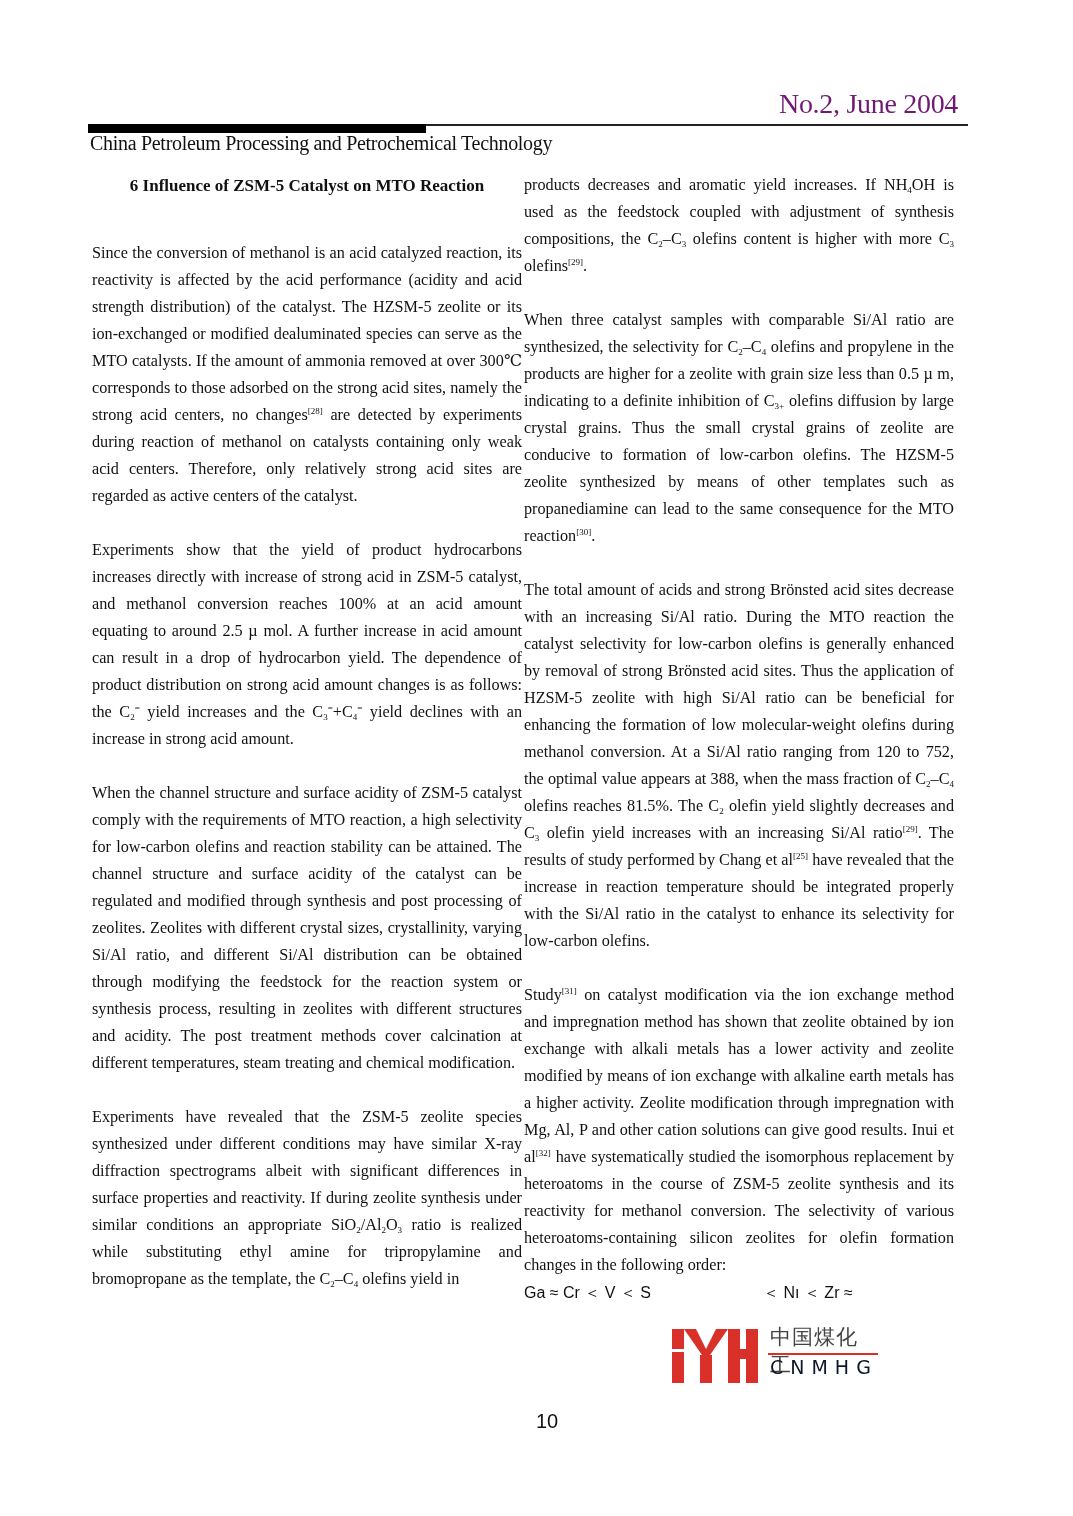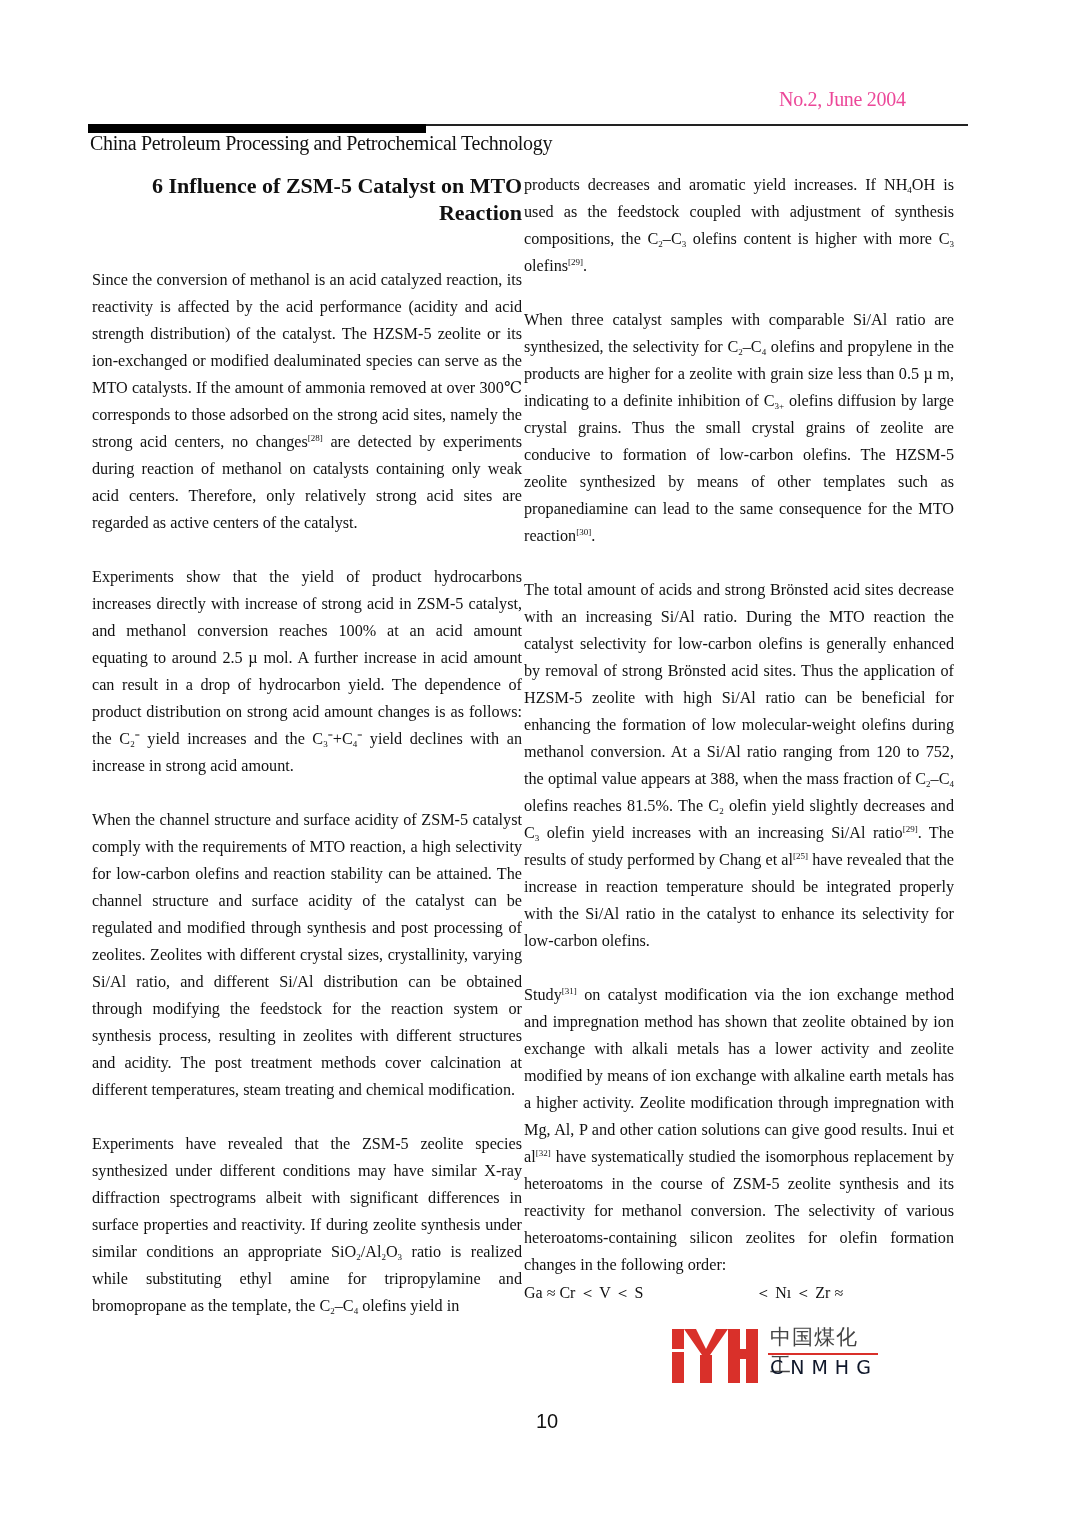--- a/index.html
+++ b/index.html
@@ -6,45 +6,45 @@
   body {
     width: 1073px; height: 1516px; position: relative; overflow: hidden;
     font-family: "Liberation Serif", "DejaVu Serif", serif; color: #111;
   }
   .header-left {
     position: absolute; left: 90px; top: 88px;
     font-size: 20px; letter-spacing: -0.3px; color: #111; margin-top: 44px;
   }
   .header-right {
     position: absolute; left: 779px; top: 88px;
-    font-size: 20px; letter-spacing: -0.3px; color: #ec4899;
+    font-size: 28px; letter-spacing: -0.3px; color: #701a75;
   }
   .rule-thin {
     position: absolute; left: 88px; top: 124px; width: 880px; height: 2px; background: #222;
   }
   .rule-thick {
     position: absolute; left: 88px; top: 124px; width: 338px; height: 9px; background: #000;
   }
   .col {
     position: absolute; top: 172px; width: 430px;
     font-size: 16.2px; line-height: 27px; text-align: justify;
   }
   .col-left { left: 92px; }
   .col-right { left: 524px; top: 172px; }
   .section-title {
-    font-weight: bold; font-size: 22px; line-height: 27px; margin: 0 0 41px 0;
-    text-align: right;
+    font-weight: bold; font-size: 17px; line-height: 27px; margin: 0 0 41px 0;
+    text-align: center;
   }
   .para { margin: 0 0 27px 0; }
   .para p { margin: 0; }
   sub, sup { font-size: 9px; line-height: 0; }
   sub { vertical-align: -3px; }
   sup { vertical-align: 6px; }
   .order-line {
-    font-family: Liberation Serif, serif; font-size: 16px;
+    font-family: Liberation Sans, sans-serif; font-size: 16px;
   }
   .watermark {
     position: absolute; left: 670px; top: 1323px; width: 210px; height: 64px;
     background: rgba(255,255,255,0.0);
   }
   .wm-logo { position: absolute; left: 0; top: 2px; width: 90px; height: 60px; }
   .wm-cn {
     position: absolute; left: 98px; top: 0px;
     font-family: Liberation Mono, monospace; font-size: 21px; color: #444; letter-spacing: 1px;
     background: #fff; padding: 0 2px;

